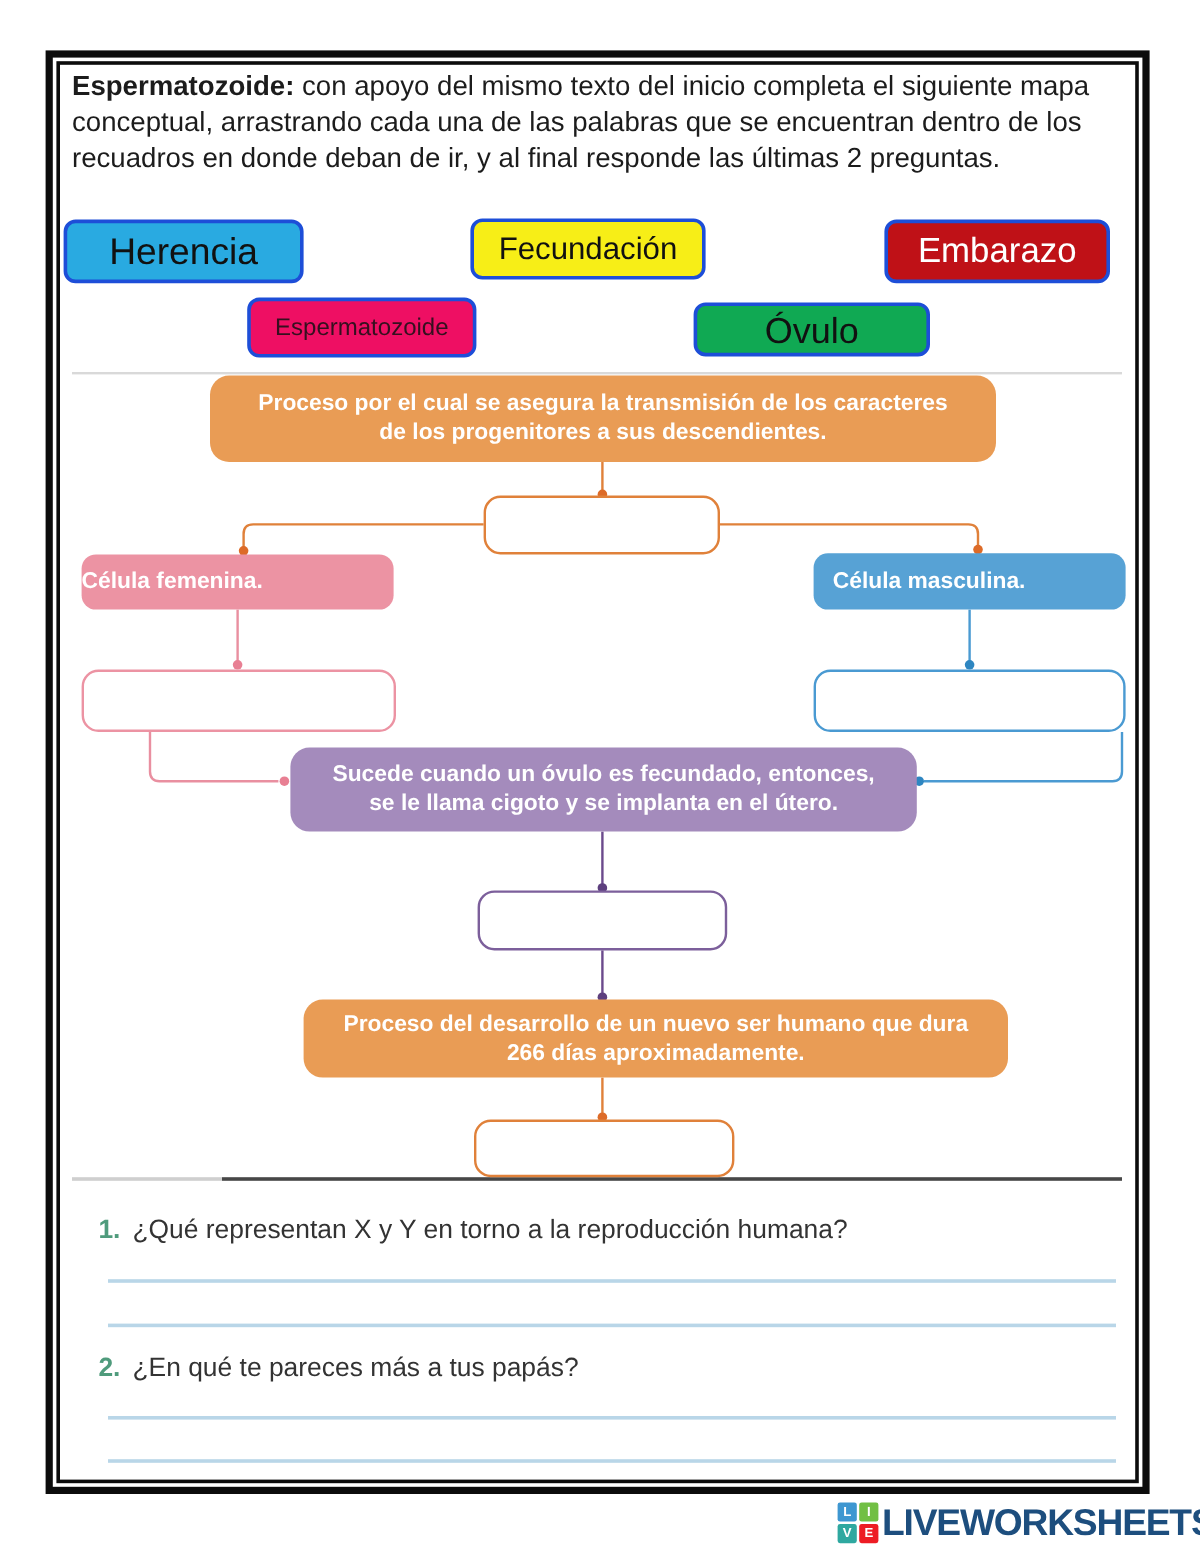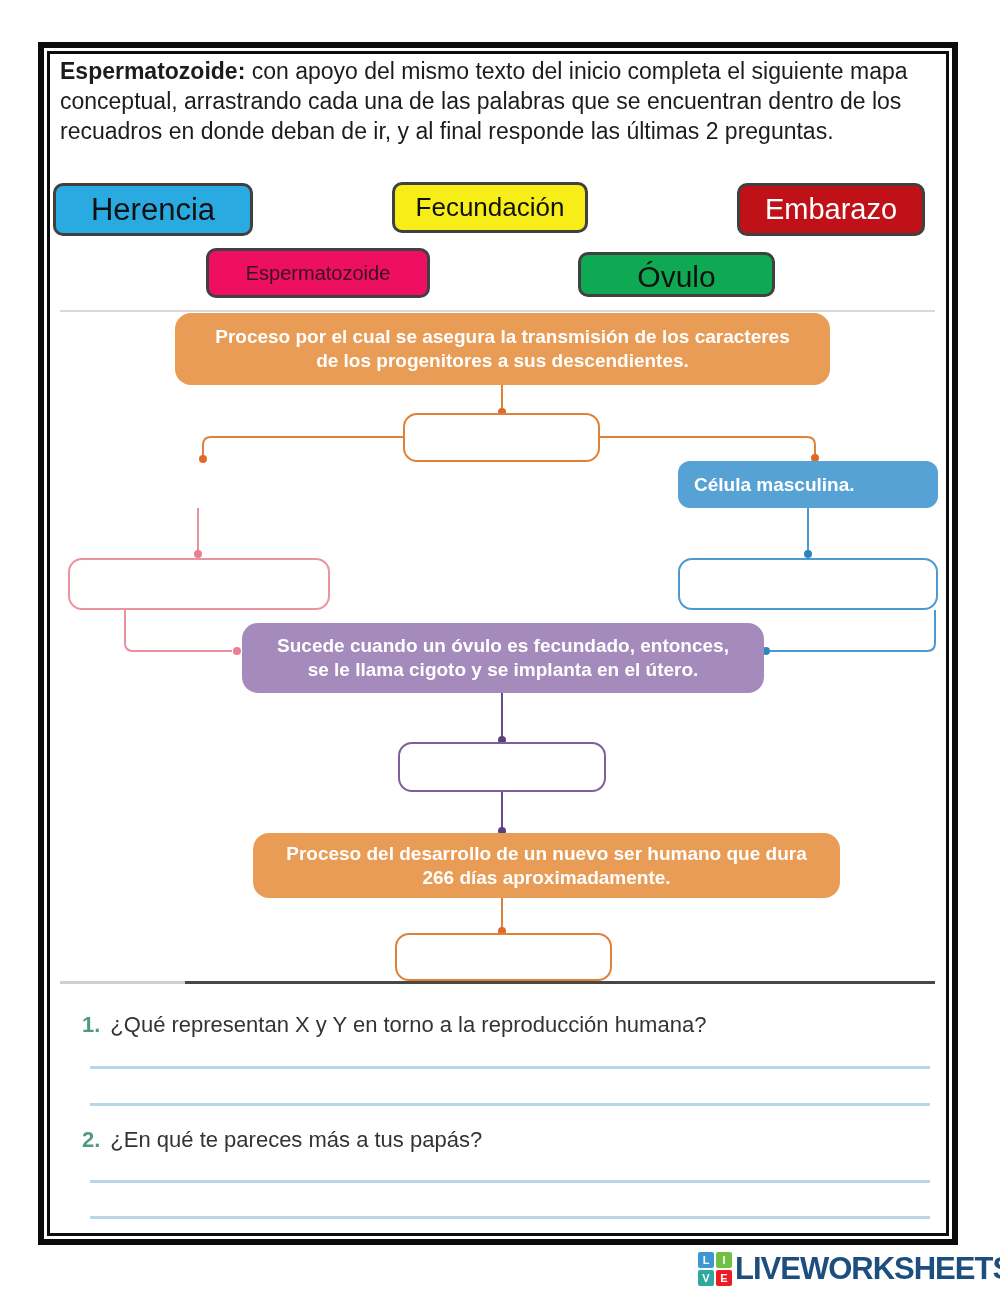--- a/index.html
+++ b/index.html
@@ -8,25 +8,25 @@
 
   
   .frame-outer { position:absolute; left:38px; top:42px; width:920px; height:1203px; border:6px solid #0c0c0c; background:#fff; }
   .frame-inner { position:absolute; left:3px; top:3px; right:3px; bottom:3px; border:3px solid #0c0c0c; }
 
   
   .instructions { position:absolute; left:60px; top:56px; width:888px; font-size:23px; line-height:30px; color:#1c1c1c; }
   .instructions b { font-weight:bold; }
 
   
-  .chip { position:absolute; display:flex; align-items:center; justify-content:center; border:3px solid #404040; border-radius:10px; cursor:pointer; }
+  .chip { position:absolute; display:flex; align-items:center; justify-content:center; border:3px solid #1d4ed8; border-radius:10px; cursor:pointer; }
   .chip-herencia { left:53px; top:183px; width:200px; height:53px; font-size:31px; }
   .chip-fecundacion { left:392px; top:182px; width:196px; height:51px; font-size:26px; }
   .chip-embarazo { left:737px; top:183px; width:188px; height:53px; font-size:29px; }
-  .chip-espermatozoide { left:206px; top:248px; width:224px; height:50px; font-size:20px; }
+  .chip-espermatozoide { left:206px; top:248px; width:191px; height:50px; font-size:20px; }
   .chip-ovulo { left:578px; top:252px; width:197px; height:45px; font-size:30px; }
 
   .divider-top { position:absolute; left:60px; top:310px; width:875px; height:2px; background:#d9d9d9; }
   .divider-bottom-light { position:absolute; left:60px; top:981px; width:125px; height:3px; background:#cfcfcf; }
   .divider-bottom-dark { position:absolute; left:185px; top:981px; width:750px; height:3px; background:#474747; }
 
   
   .map-box { position:absolute; display:flex; align-items:center; justify-content:flex-start; text-align:center; color:#fff; font-weight:bold; font-size:19px; line-height:24px; border-radius:16px; z-index:3; }
   .box-herencia-def { left:175px; top:313px; width:655px; height:72px; padding:6px 30px; }
   .box-female { left:68px; top:462px; width:260px; height:46px; border-radius:12px; }
@@ -108,20 +108,23 @@
       <circle cx="502" cy="831" r="4" fill="#5d3f7e"></circle>
       <circle cx="502" cy="931" r="4" fill="#dd6b28"></circle>
     </g>
   </svg>
 
   <div class="map-box box-herencia-def" style="background-color: rgb(233, 156, 85);">
     <span>Proceso por el cual se asegura la transmisión de los caracteres de los progenitores a sus descendientes.</span>
   </div>
   <div class="drop-box drop-herencia"></div>
 
+  <div class="map-box box-female" style="background-color: rgb(236, 147, 163);">
+    <span>Célula femenina.</span>
+  </div>
   <div class="map-box box-male" style="background-color: rgb(87, 162, 213); padding-left: 16px;">
     <span>Célula masculina.</span>
   </div>
   <div class="drop-box drop-female"></div>
   <div class="drop-box drop-male"></div>
 
   <div class="map-box box-fecundacion-def" style="background-color: rgb(164, 139, 188);">
     <span>Sucede cuando un óvulo es fecundado, entonces, se le llama cigoto y se implanta en el útero.</span>
   </div>
   <div class="drop-box drop-fecundacion"></div>

